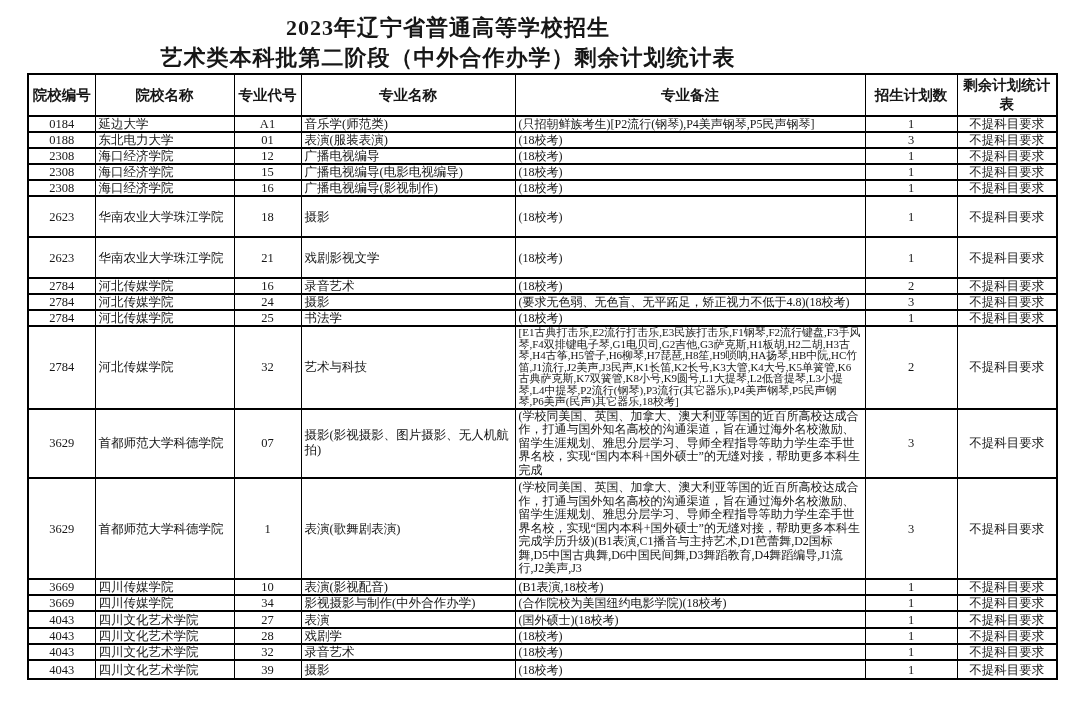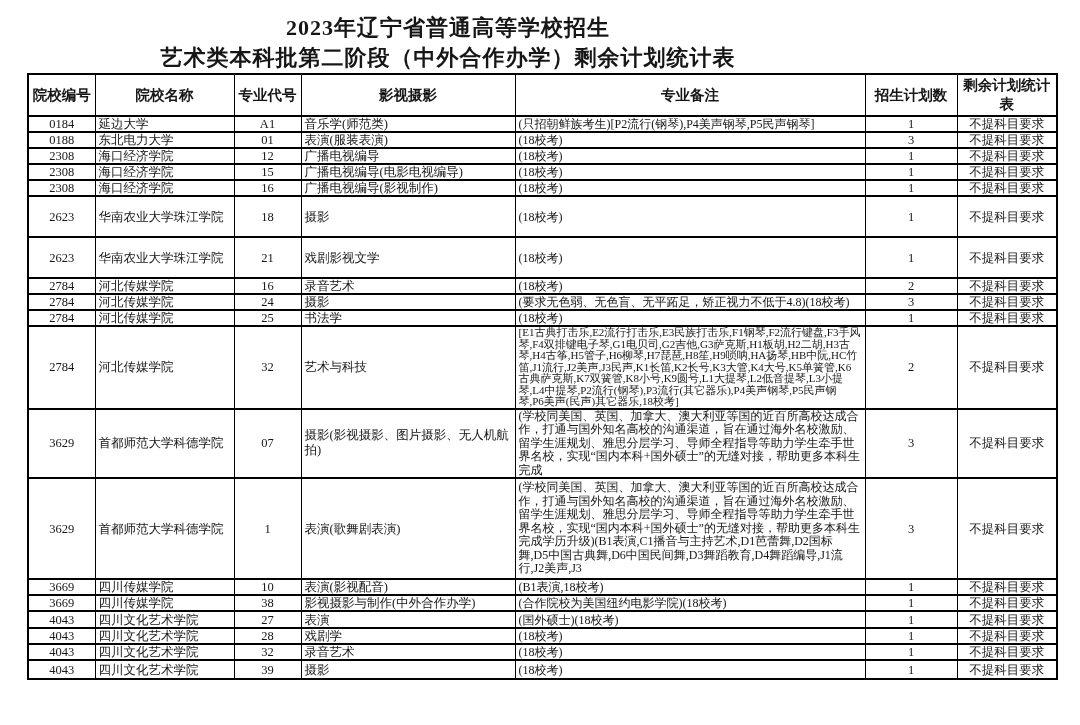--- a/index.html
+++ b/index.html
@@ -53,21 +53,21 @@
       <col style="width:214px">
         <col style="width:350px">
         <col style="width:92px">
         <col style="width:100px">
     </colgroup>
     <thead>
       <tr>
         <th>院校编号</th>
         <th>院校名称</th>
         <th>专业代号</th>
-        <th>影视摄影</th>
+        <th>专业名称</th>
         <th>专业备注</th>
         <th>招生计划数</th>
         <th>剩余计划统计表</th>
       </tr>
     </thead>
     <tbody id="tbody">
         <tr>
           <td class="c1">0184</td>
           <td class="c2">延边大学</td>
           <td class="c3">A1</td>
@@ -189,21 +189,21 @@
           <td class="c2">四川传媒学院</td>
           <td class="c3">10</td>
           <td class="c4">表演(影视配音)</td>
           <td class="c5">(B1表演,18校考)</td>
           <td class="c6">1</td>
           <td class="c7">不提科目要求</td>
         </tr>
         <tr>
           <td class="c1">3669</td>
           <td class="c2">四川传媒学院</td>
-          <td class="c3">38</td>
+          <td class="c3">34</td>
           <td class="c4">影视摄影与制作(中外合作办学)</td>
           <td class="c5">(合作院校为美国纽约电影学院)(18校考)</td>
           <td class="c6">1</td>
           <td class="c7">不提科目要求</td>
         </tr>
         <tr>
           <td class="c1">4043</td>
           <td class="c2">四川文化艺术学院</td>
           <td class="c3">27</td>
           <td class="c4">表演</td>

